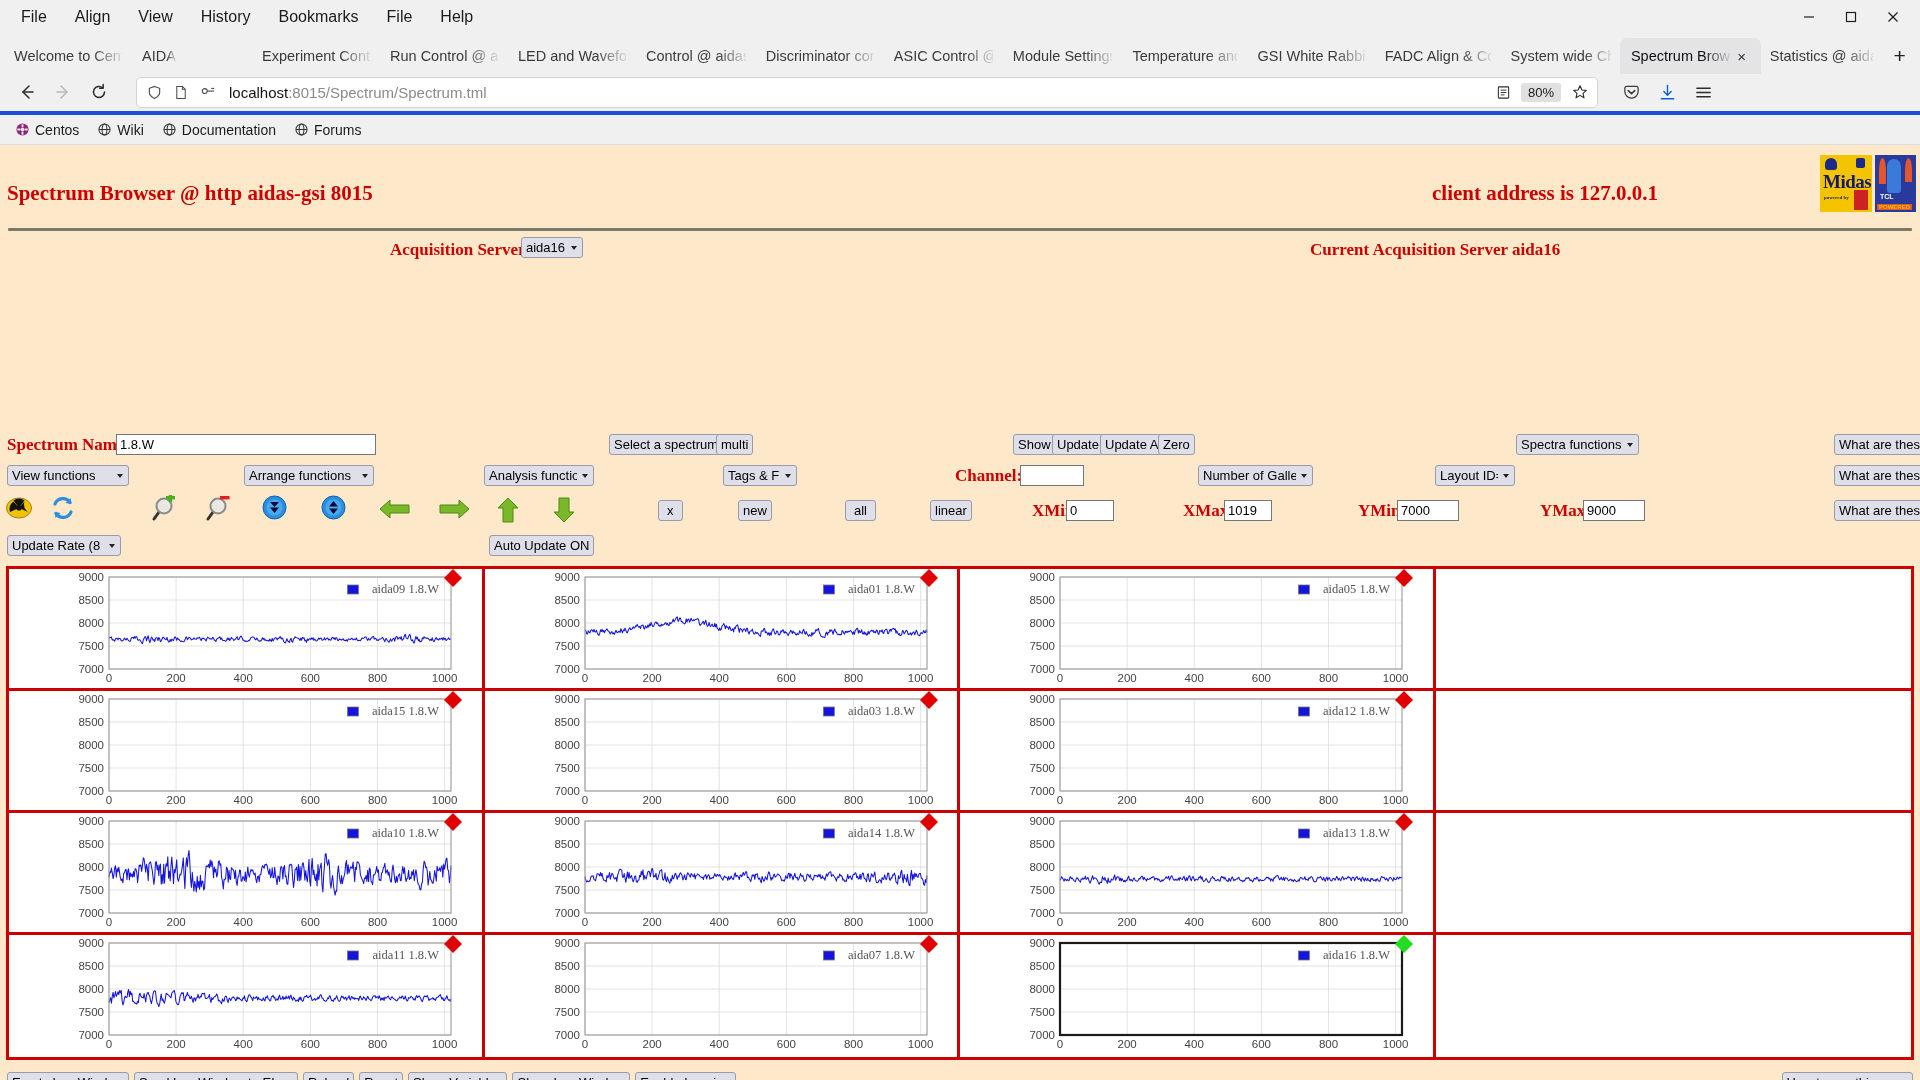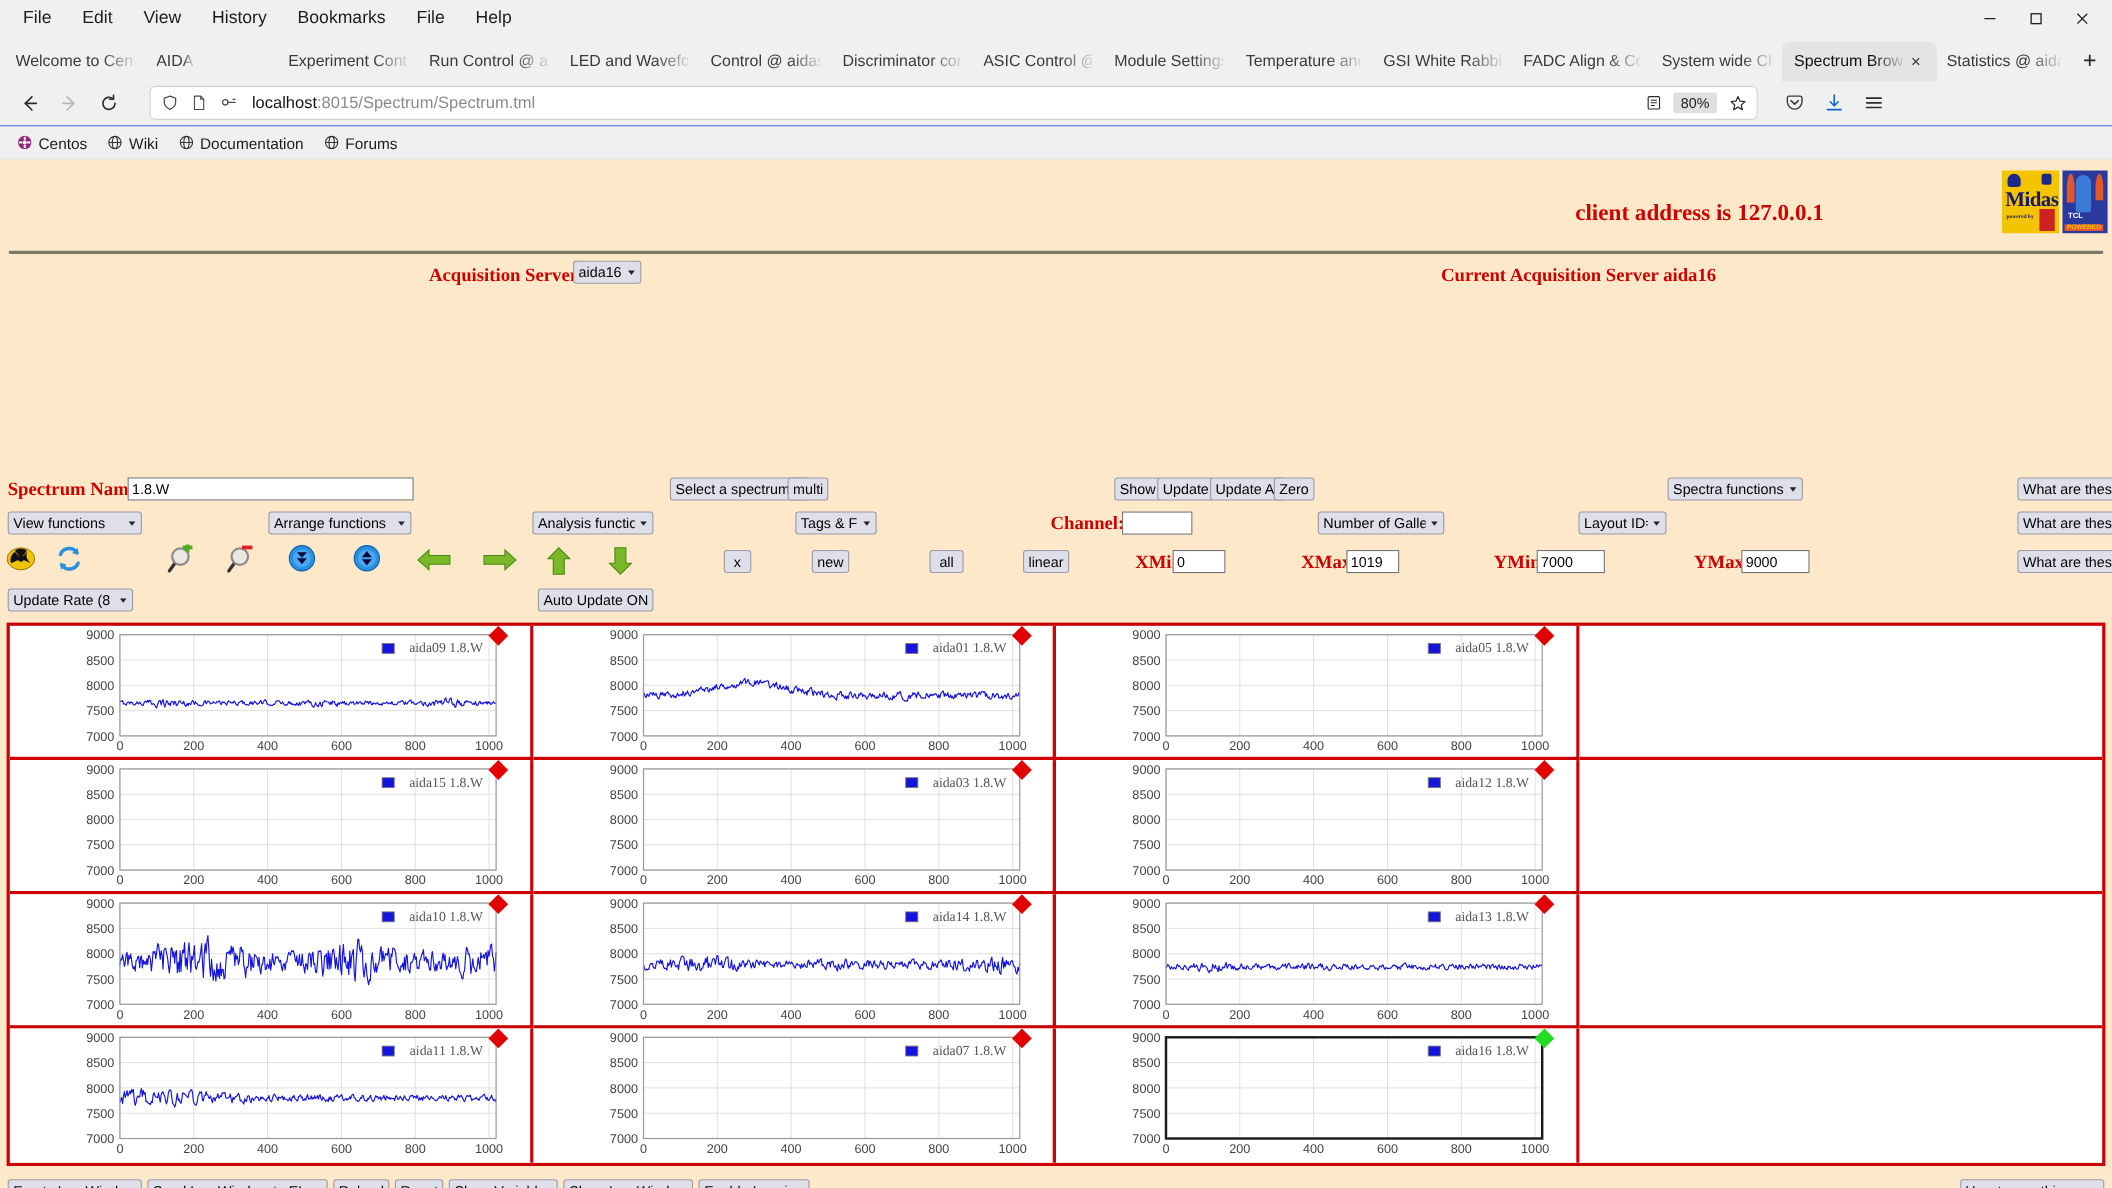--- a/index.html
+++ b/index.html
@@ -62,21 +62,21 @@
     width: 16px; text-align: center; flex: 0 0 auto;
   }
   .newtab {
     width: 34px; height: 34px; display: flex; align-items: center; justify-content: center;
     font-size: 21px; color: #222; font-weight: 300;
   }
 
   .navbar {
     height: 42px; background: #f0f0f0;
     display: flex; align-items: center; padding: 0 10px; gap: 2px;
-    border-bottom: 1px solid #1d4ed8;
+    border-bottom: 4px solid #1d4ed8;
   }
   .navicon {
     width: 34px; height: 32px; display: flex; align-items: center; justify-content: center;
     color: #2b2b2b; border-radius: 4px;
   }
   .navicon.dim { color: #b8b8b8; }
   .urlbar {
     flex: 1; height: 31px; background: #ffffff; border: 1px solid #d4d4d4;
     border-radius: 5px; margin: 0 8px 0 18px;
     display: flex; align-items: center; padding: 0 7px; gap: 7px;
@@ -203,21 +203,21 @@
   .footbtns { position: absolute; left: 7px; top: 8px; display: flex; gap: 5px; }
   .howto { position: absolute; right: 7px; top: 8px; }
 </style>
 </head>
 <body>
 
 <div class="browser">
 
   <div class="menubar">
     <div class="menubar-item"><span>File</span></div>
-    <div class="menubar-item"><span>Edit</span></div>
+    <div class="menubar-item"><span>Align</span></div>
     <div class="menubar-item"><span>View</span></div>
     <div class="menubar-item"><span>History</span></div>
     <div class="menubar-item"><span>Bookmarks</span></div>
     <div class="menubar-item"><span>File</span></div>
     <div class="menubar-item"><span>Help</span></div>
     <div class="winbtns">
       <div class="winbtn">
         <svg width="12" height="12" viewBox="0 0 12 12">
             <line x1="1" y1="6" x2="11" y2="6" stroke="#202020" stroke-width="1.2"></line>
           </svg>
@@ -411,20 +411,21 @@
             <line x1="1" y1="7" x2="13" y2="7" stroke="#333" stroke-width="1.1"></line>
           </svg>
         </span>
         <span>Forums</span>
       </div>
     </div>
 
   <div class="page">
 
     <div class="pg-header">
+      <div class="pg-title">Spectrum Browser @ http aidas-gsi 8015</div>
       <div class="pg-client">client address is 127.0.0.1</div>
       <div class="logo-wrap">
         <div class="logo-midas">
           <div class="mdot1"></div>
             <div class="mdot2"></div>
           <div class="mtxt">Midas</div>
           <div class="msub">powered by</div>
           <div class="mflag"></div>
         </div>
         <div class="logo-tcl">

